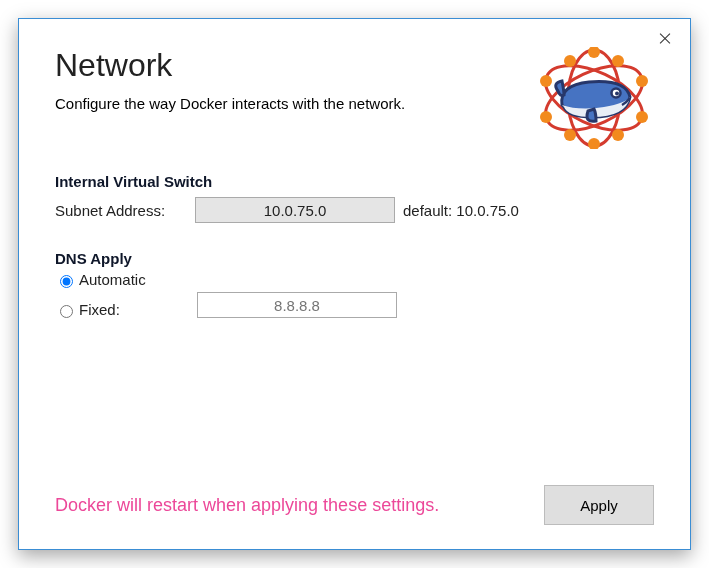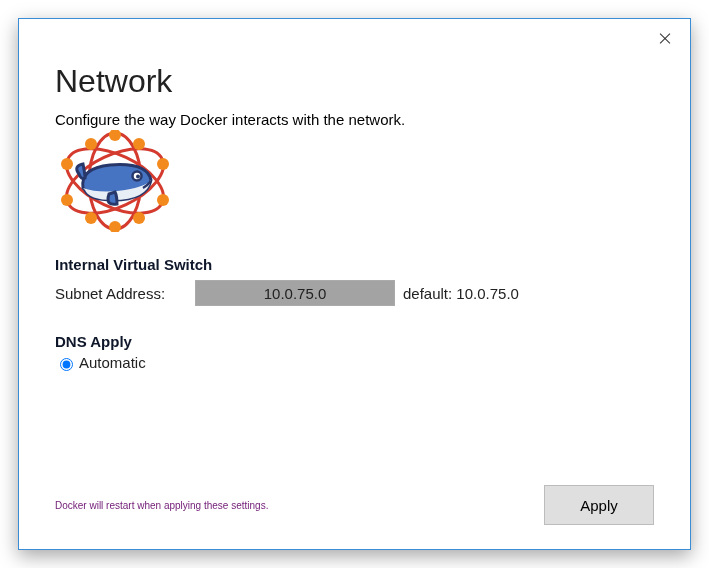--- a/index.html
+++ b/index.html
@@ -36,22 +36,21 @@
     width: 14px; height: 1px;
     background: #333;
   }
   .close-icon::before { transform: rotate(45deg); }
   .close-icon::after  { transform: rotate(-45deg); }
 
   .header-row {
     display: flex;
     justify-content: space-between;
     align-items: flex-start;
-    margin-top: 24px;
-    flex-direction: column;
+    margin-top: 8px;
   }
   .header-text { max-width: 380px; }
   h1.title {
     font-size: 32px;
     font-weight: 400;
     margin: 0 0 10px 0;
     color: #222;
   }
   .subtitle {
     font-size: 15px;
@@ -76,21 +75,21 @@
     color: #222;
   }
   td.lbl { width: 140px; }
   input.txt {
     width: 200px;
     height: 26px;
     border: 1px solid #aaa;
     text-align: center;
     font-size: 15px;
     font-family: inherit;
-    background: #a3a3a3;
+    background: #e5e5e5;
     color: #222;
     padding: 0;
   }
   input.txt[disabled] { color: #999; background: #fff; }
   .default-note {
     font-size: 13px;
     color: #555;
     padding-left: 10px;
   }
 
@@ -104,22 +103,22 @@
   .dns-row input[type=radio] { margin-right: 6px; }
 
   .footer {
     position: absolute;
     left: 36px; right: 36px; bottom: 24px;
     display: flex;
     justify-content: space-between;
     align-items: center;
   }
   .footer-note {
-    font-size: 10px;
-    color: #701a75;
+    font-size: 18px;
+    color: #ec4899;
   }
   button.apply {
     width: 110px; height: 40px;
     background: #dfdfdf;
     border: 1px solid #bcbcbc;
     font-size: 15px;
     font-family: inherit;
     cursor: pointer;
   }
 </style>
@@ -183,19 +182,25 @@
         <td class="default-note">default: 10.0.75.0</td>
       </tr>
     </tbody>
       </table>
 
     <h2 class="section">DNS Apply</h2>
     <div class="dns-row">
       <input type="radio" name="dns" id="dns-auto" checked="" style="">
       <label for="dns-auto">Automatic</label>
     </div>
+    <div class="dns-row">
+      <input type="radio" name="dns" id="dns-fixed" style="">
+      <label for="dns-fixed" style="width:56px">Fixed:</label>
+      <span style="width:62px"></span>
+      <input class="txt" type="text" disabled="" placeholder="8.8.8.8" style="">
+    </div>
 
     <div class="footer">
       <div class="footer-note">Docker will restart when applying these settings.</div>
       <button class="apply">Apply</button>
     </div>
   </div>
 </div>
 
 </body></html>

